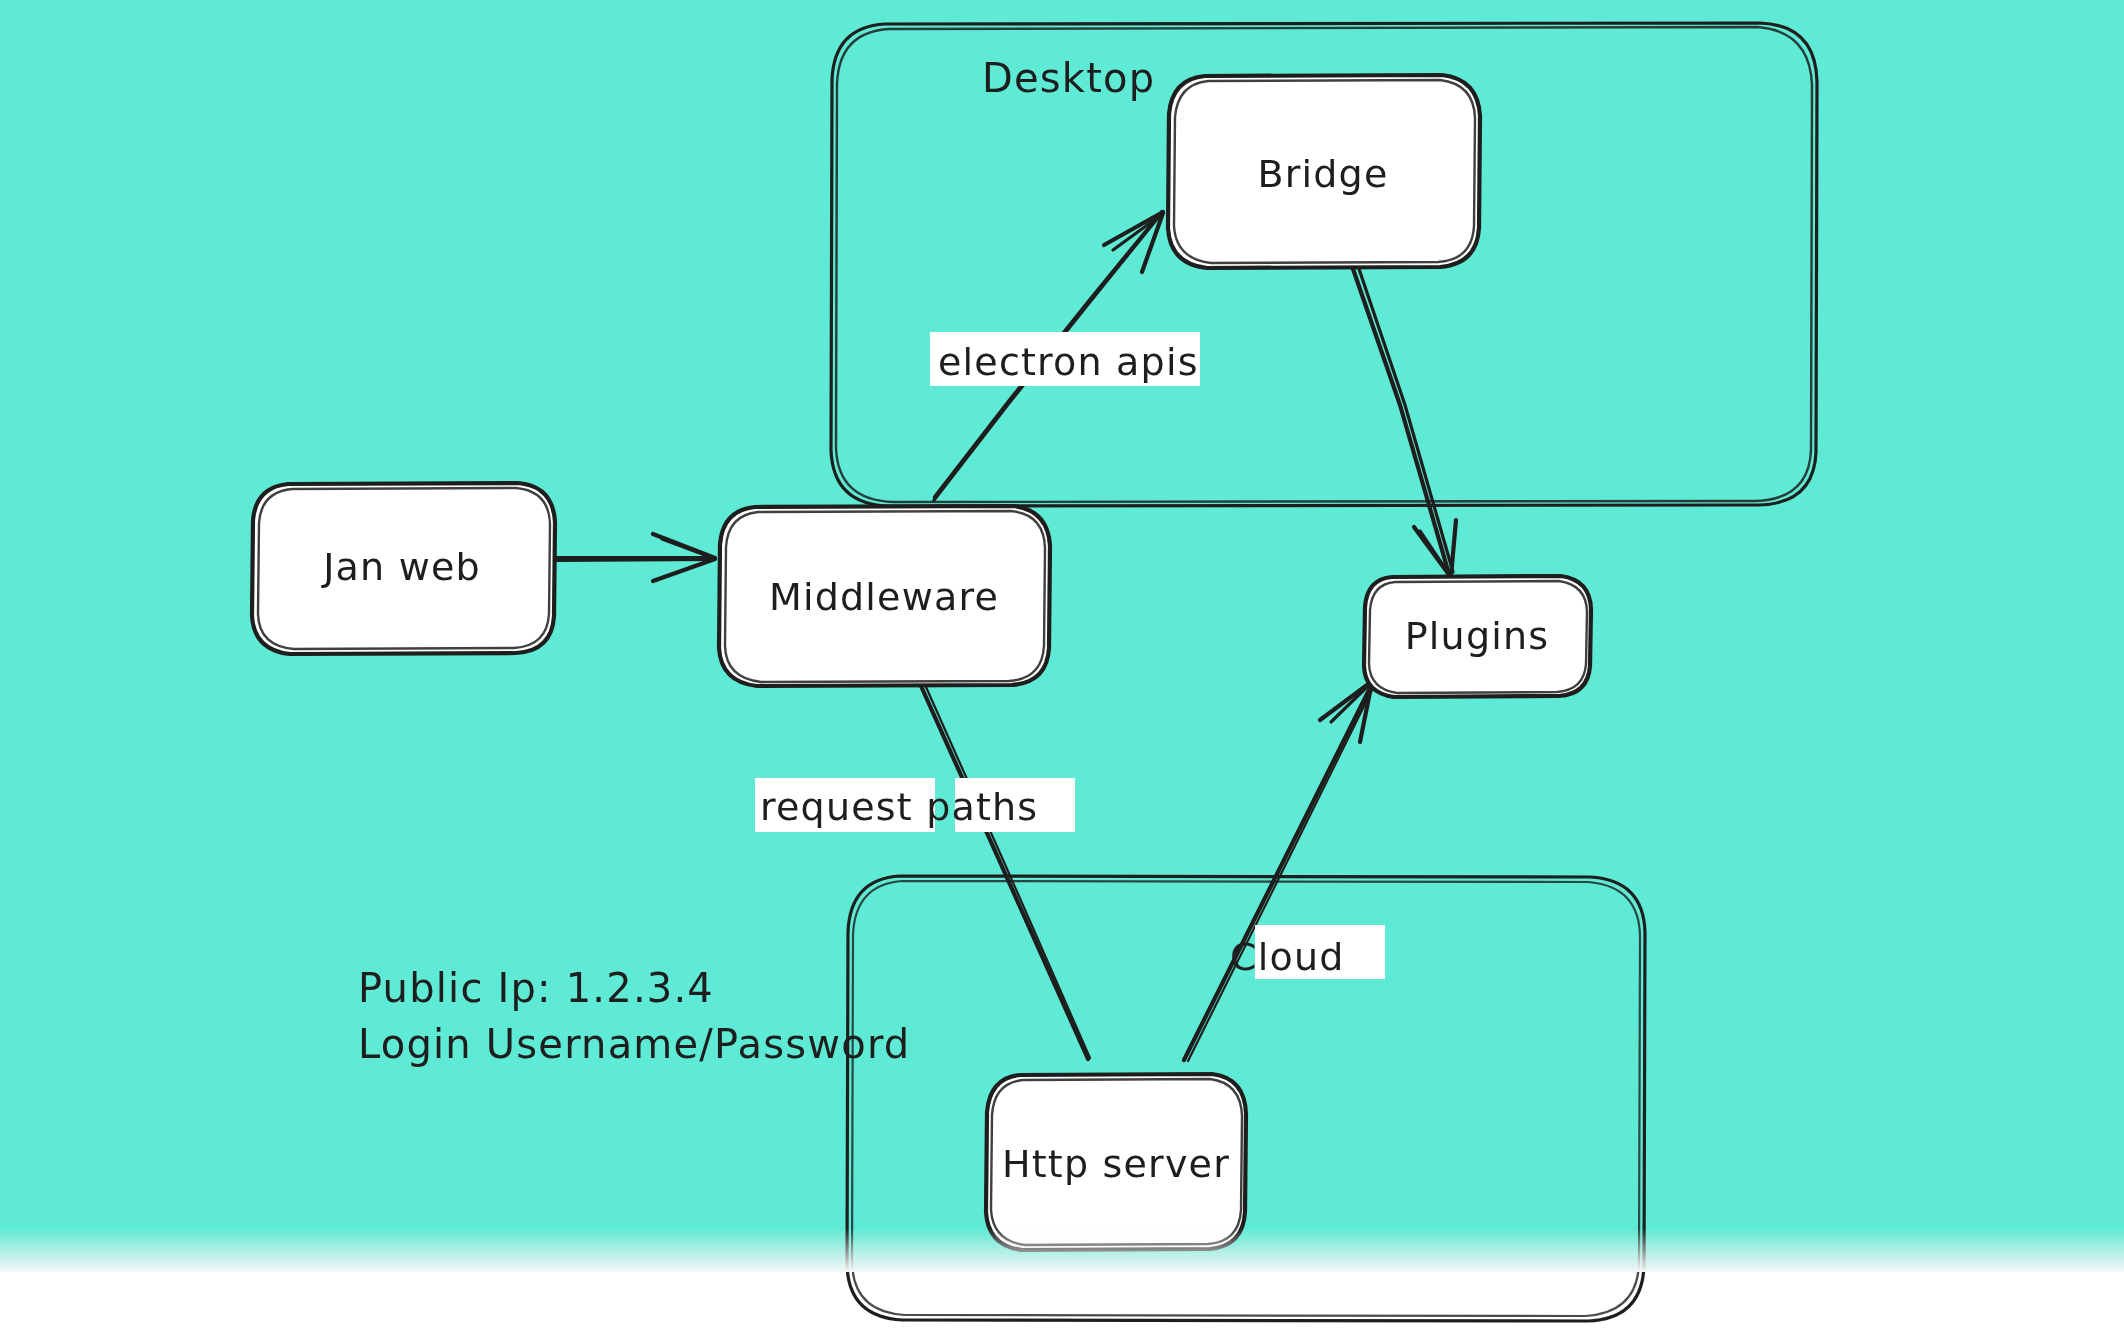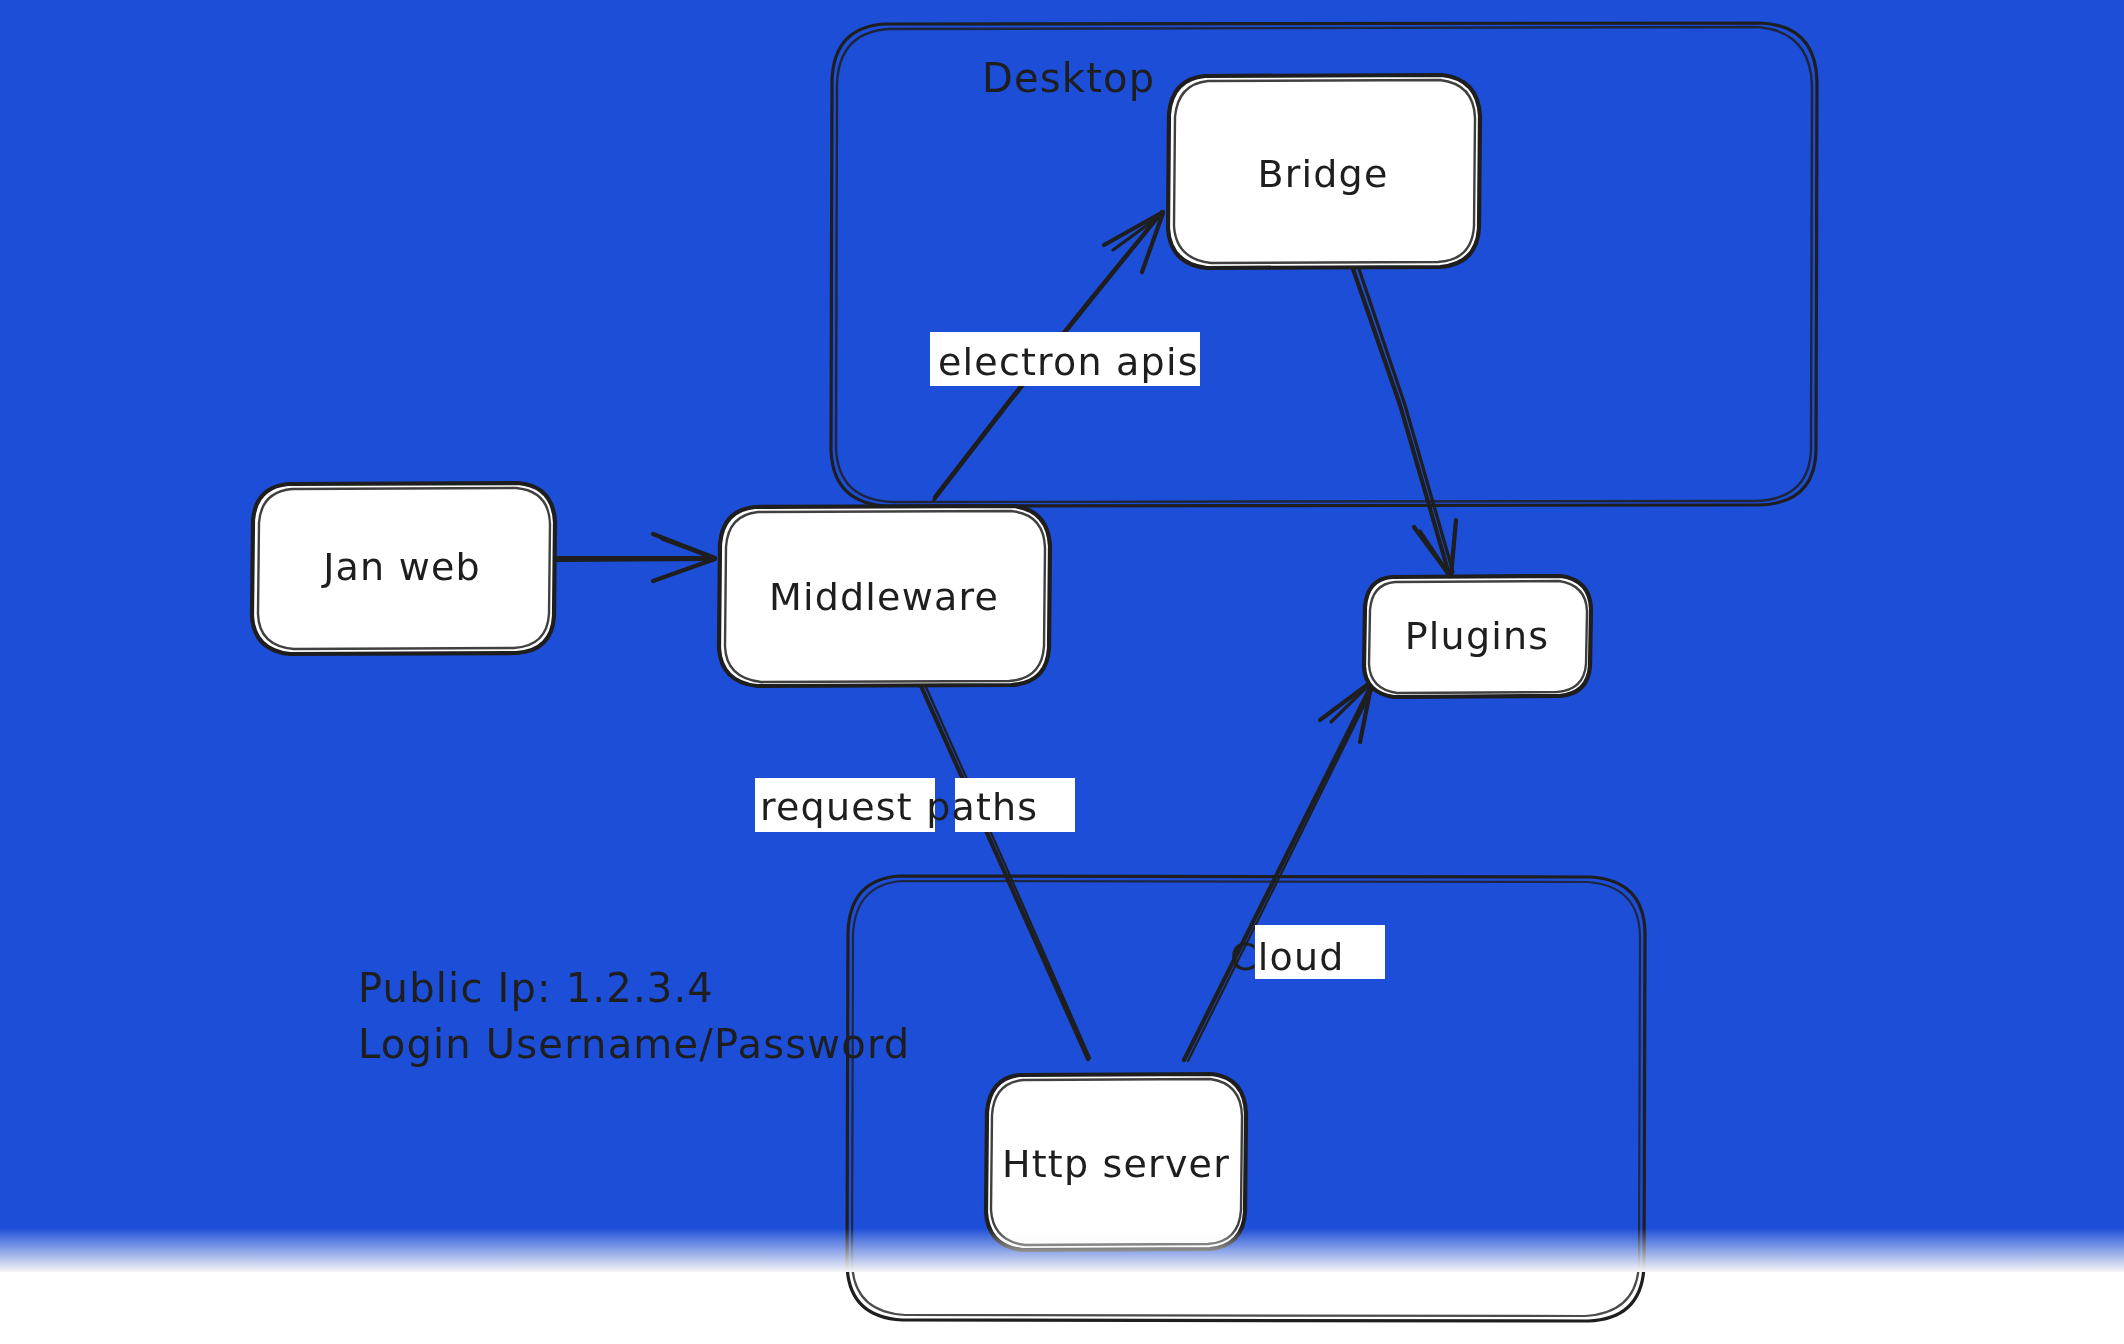--- a/index.html
+++ b/index.html
@@ -10,21 +10,21 @@
   body {
     width: 2124px;
     height: 1344px;
     overflow: hidden;
     font-family: "DejaVu Sans", sans-serif;
   }
   #canvas {
     position: relative;
     width: 2124px;
     height: 1272px;
-    background: #1d4ed8;
+    background: #5eead4;
   }
   #bottom-fade {
     position: absolute;
     left: 0;
     bottom: 0;
     width: 2124px;
     height: 44px;
     background: linear-gradient(to bottom, rgba(250,250,251,0) 0%, rgba(246,246,247,1) 100%);
     pointer-events: none;
   }

